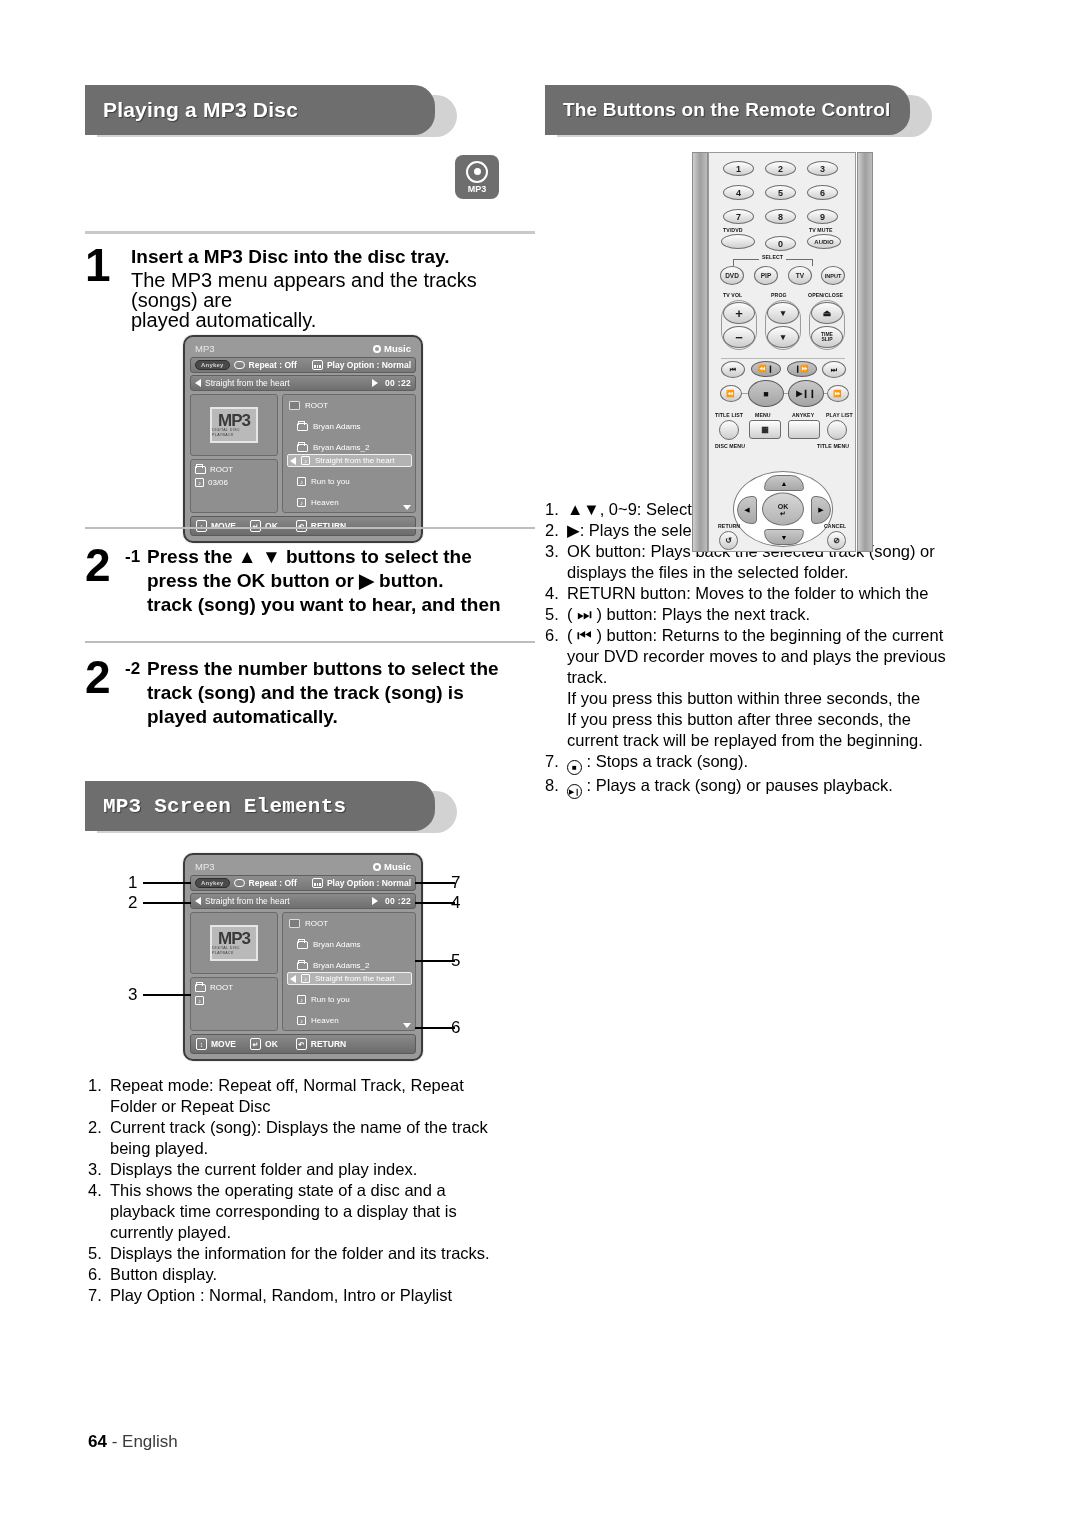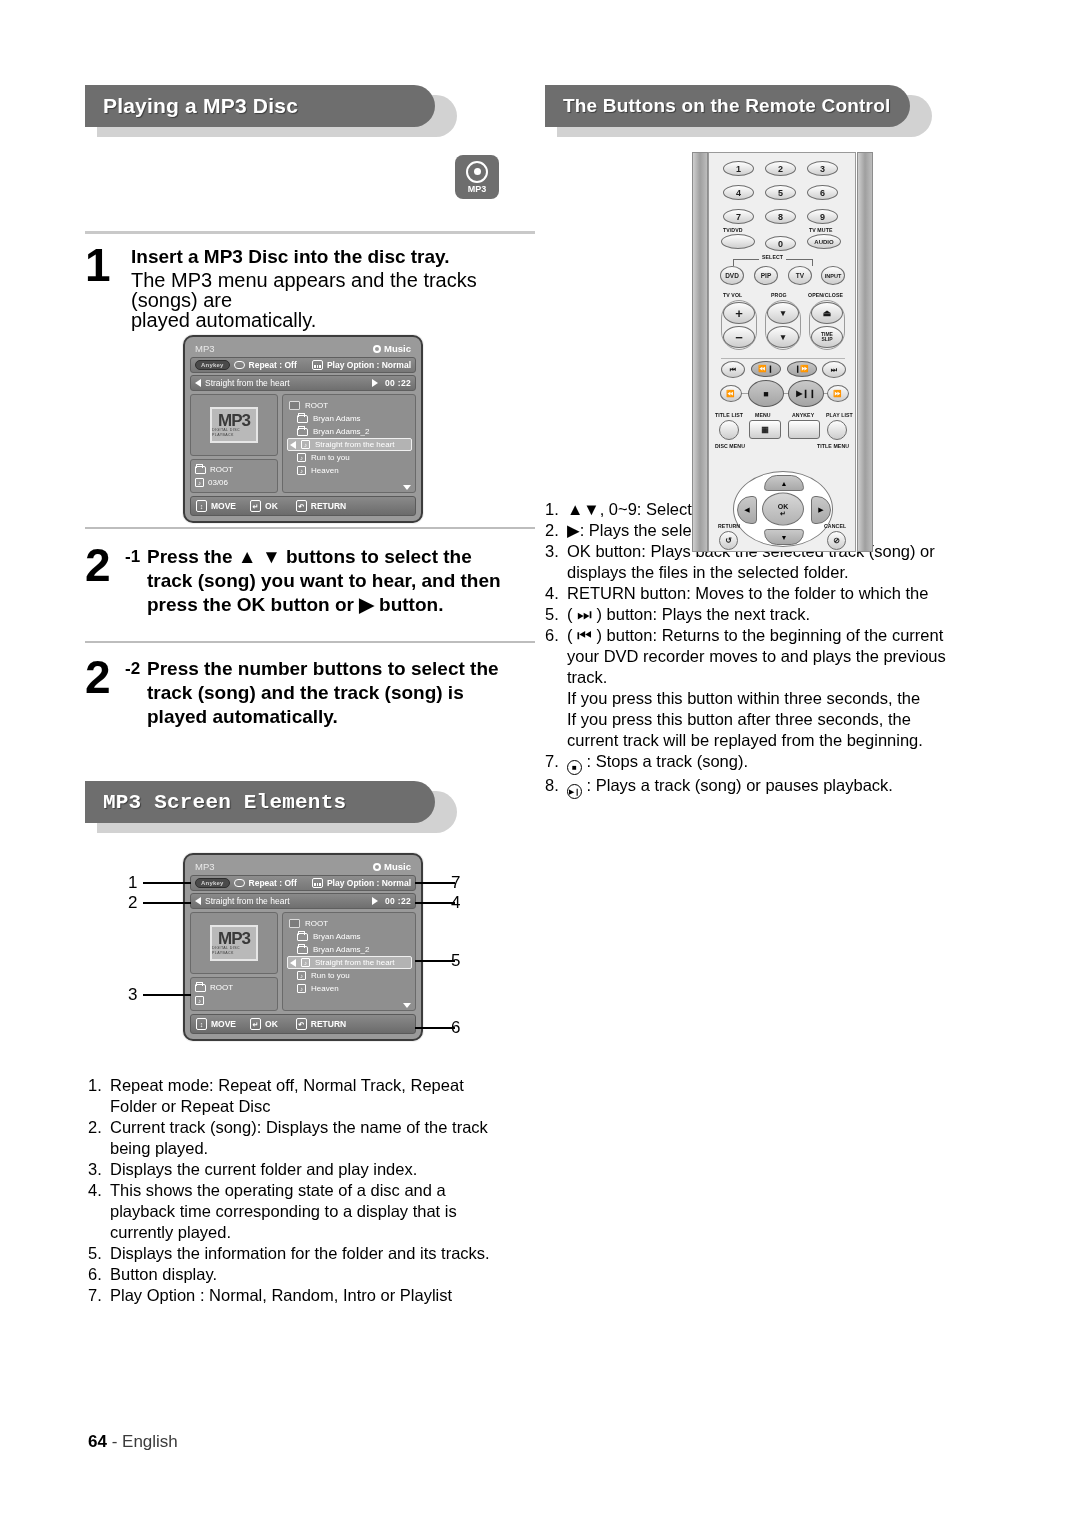--- a/index.html
+++ b/index.html
@@ -10,21 +10,21 @@
     font-family:"Liberation Sans", sans-serif;
     color:#000;
     position:relative;
     overflow:hidden;
   }
 
   
   .banner-wrap { position:absolute; }
   .banner {
     position:relative;
-    height:42px;
+    height:50px;
     background:#6e6e6e;
     border-radius:0 21px 21px 0;
     display:flex;
     align-items:center;
     padding-left:18px;
     color:#fff;
     font-weight:bold;
     letter-spacing:.2px;
     text-shadow:1px 1px 1px rgba(0,0,0,.45);
     z-index:2;
@@ -180,21 +180,21 @@
     background:#8f8f8f;
     border:1px solid #6a6a6a;
     border-radius:3px;
     padding:4px 3px 3px 4px;
     position:relative;
   }
   .osd-li{
     display:flex;align-items:center;gap:5px;
     font-size:8px;color:#fff;height:13px;padding-left:2px;
   }
-  .osd-li.child{padding-left:10px;}
+  .osd-li.child{padding-left:10px;margin-top:8px;}
   .osd-li.selected{
     background:#b3b3b3;border:1px solid #f0f0f0;border-radius:2px;
     color:#fff;margin-left:0px;padding-left:1px;
   }
   .osd-li.selected .lbl{ color:#fff; }
   .rootfolder-ic{
     width:11px;height:9px;border:1.3px solid #dcdcdc;border-radius:1px;
     display:inline-block;position:relative;background:#7d7d7d;
   }
   .scroll-tri{
@@ -415,22 +415,22 @@
     </div>
   </div>
 
   <div class="rule thin" style="position:absolute;top:442px;left:0;width:450px;"></div>
 
   <div class="step" style="position:absolute;top:460px;left:0;width:450px;">
     <div class="step-num">2</div>
     <div class="step-sup">-1</div>
     <div class="step-body">
       <p class="step-big">Press the ▲ ▼ buttons to select the</p>
+      <p class="step-big">press the OK button or ▶ button.</p>
       <p class="step-big">track (song) you want to hear, and then</p>
-      <p class="step-big">press the OK button or ▶ button.</p>
     </div>
   </div>
 
   <div class="rule thin" style="position:absolute;top:556px;left:0;width:450px;"></div>
 
   <div class="step" style="position:absolute;top:572px;left:0;width:450px;">
     <div class="step-num">2</div>
     <div class="step-sup">-2</div>
     <div class="step-body">
       <p class="step-big">Press the number buttons to select the</p>

